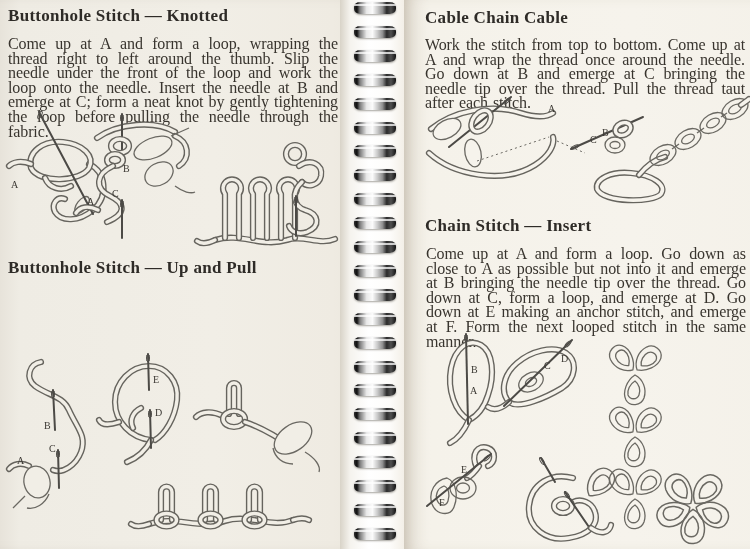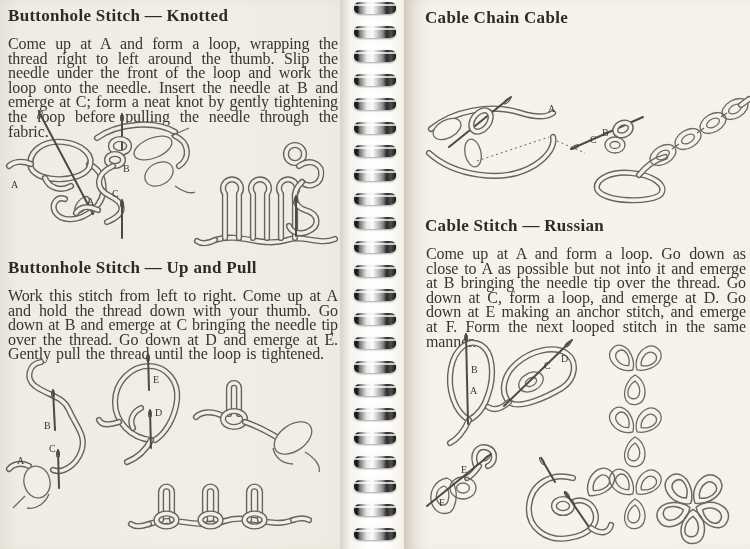--- a/index.html
+++ b/index.html
@@ -107,21 +107,20 @@
           <path class="tube-in" d="M 296,58 C 308,50 320,56 318,68 C 316,78 304,80 299,74"></path>
         <path class="tube" d="M 299,74 C 288,84 290,98 302,102 C 316,106 318,118 304,124 C 296,127 288,124 286,118"></path>
           <path class="tube-in" d="M 299,74 C 288,84 290,98 302,102 C 316,106 318,118 304,124 C 296,127 288,124 286,118"></path>
         <line class="needle" x1="293" y1="88" x2="293" y2="128"></line>
         <ellipse class="eye" cx="293" cy="92" rx="1.5" ry="4"></ellipse>
       </g>
     </svg>
 
     <h2 class="head" style="left:8px;top:258px">Buttonhole Stitch — Up and Pull</h2>
 
-    <p class="body" style="left:8px;top:289px;width:330px">Work this stitch from left to right. Come up at A and hold the thread down with your thumb. Go down at B and emerge at C bringing the needle tip over the thread. Go down at D and emerge at E. Gently pull the thread until the loop is tightened.</p>
 
     <svg class="fig" style="left:3px;top:352px" width="336" height="196" viewBox="0 0 336 196">
 
       <g>
         <path class="tube" d="M 38,10 C 26,12 22,26 32,34 C 46,44 60,44 66,58 C 74,76 84,84 78,100 C 73,113 60,122 50,118"></path>
           <path class="tube-in" d="M 38,10 C 26,12 22,26 32,34 C 46,44 60,44 66,58 C 74,76 84,84 78,100 C 73,113 60,122 50,118"></path>
         <path class="tube" d="M 26,114 C 18,110 10,112 6,117"></path>
           <path class="tube-in" d="M 26,114 C 18,110 10,112 6,117"></path>
         <ellipse class="blob" cx="34" cy="130" rx="13" ry="16" transform="rotate(-12 34 130)"></ellipse>
         <path class="ln" d="M 22,144 L 10,156"></path>
@@ -186,20 +185,21 @@
         <ellipse class="tube" cx="251.5" cy="168" rx="10" ry="6.5"></ellipse>
           <ellipse class="tube-in" cx="251.5" cy="168" rx="10" ry="6.5"></ellipse>
       </g>
     </svg>
   </div>
 
   <div class="page page-right">
 
     <h2 class="head" style="left:21px;top:8px">Cable Chain Cable</h2>
 
+    <p class="body" style="left:21px;top:38px;width:320px">Work the stitch from top to bottom. Come up at A and wrap the thread once around the needle. Go down at B and emerge at C bringing the needle tip over the thread. Pull the thread taut after each stitch.</p>
 
     <svg class="fig" style="left:21px;top:95px" width="325" height="118" viewBox="0 0 325 118">
 
       <g>
         <path class="tube" d="M 6,34 C 28,16 66,8 96,18 C 112,23 122,22 128,18"></path>
           <path class="tube-in" d="M 6,34 C 28,16 66,8 96,18 C 112,23 122,22 128,18"></path>
         <path class="tube" d="M 4,58 C 28,80 78,90 110,70 C 124,61 130,50 128,42"></path>
           <path class="tube-in" d="M 4,58 C 28,80 78,90 110,70 C 124,61 130,50 128,42"></path>
         <line class="needle" x1="86" y1="2" x2="24" y2="52"></line>
         <ellipse class="eye" cx="82" cy="6" rx="1.5" ry="4" transform="rotate(50 82 6)"></ellipse>
@@ -242,21 +242,21 @@
         <line class="ln" x1="247" y1="54" x2="254" y2="49"></line>
         <line class="ln" x1="272" y1="38" x2="279" y2="33"></line>
         <line class="ln" x1="296" y1="22" x2="302" y2="18"></line>
         <path class="tube" d="M 316,10 C 320,7 323,5 324,4"></path>
           <path class="tube-in" d="M 316,10 C 320,7 323,5 324,4"></path>
         <text class="lbl" x="177" y="41">B</text>
         <text class="lbl" x="165" y="48">C</text>
       </g>
     </svg>
 
-    <h2 class="head" style="left:21px;top:216px">Cable Stitch — Russian</h2>
+    <h2 class="head" style="left:21px;top:216px">Chain Stitch — Insert</h2>
 
     <p class="body" style="left:22px;top:247px;width:320px">Come up at A and form a loop. Go down as close to A as possible but not into it and emerge at B bringing the needle tip over the thread. Go down at C, form a loop, and emerge at D. Go down at E making an anchor stitch, and emerge at F. Form the next looped stitch in the same manner.</p>
 
     <svg class="fig" style="left:21px;top:330px" width="325" height="219" viewBox="0 0 325 219">
       <defs>
         <g id="petal">
           <path class="ln" d="M 0,-3 C -8,-7 -12,-17 -9,-26 C -6,-34 5,-35 9,-28 C 13,-20 8,-8 0,-3 Z"></path>
           <path class="ln" d="M 0,-9 C -4,-12 -6,-18 -4,-23 C -2,-28 5,-28 7,-23 C 8,-18 5,-12 0,-9 Z"></path>
         </g>
         <g id="trefoil">

